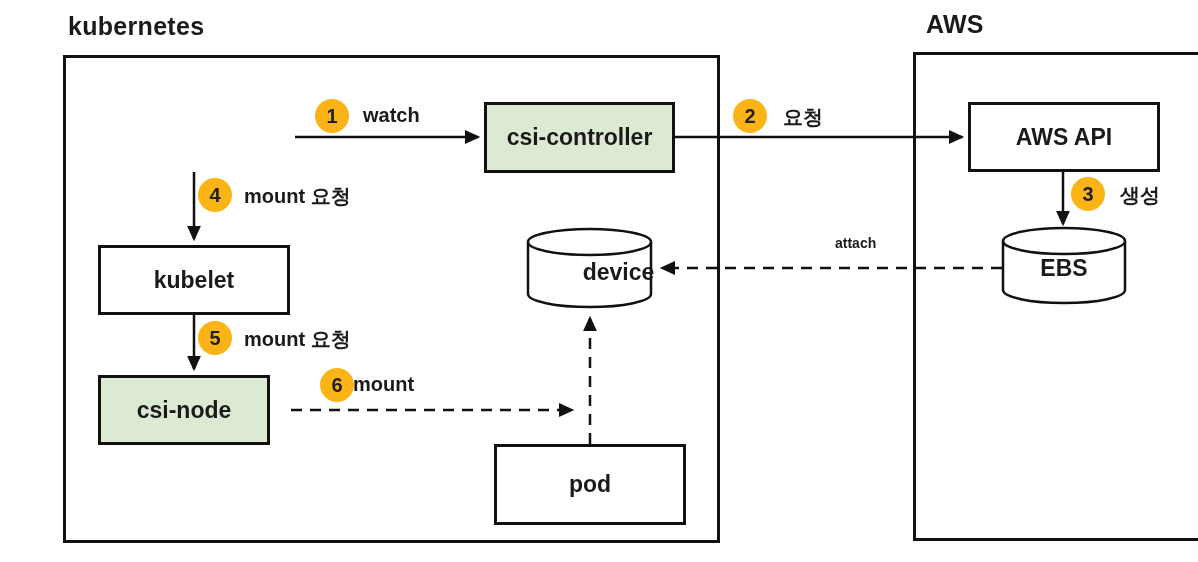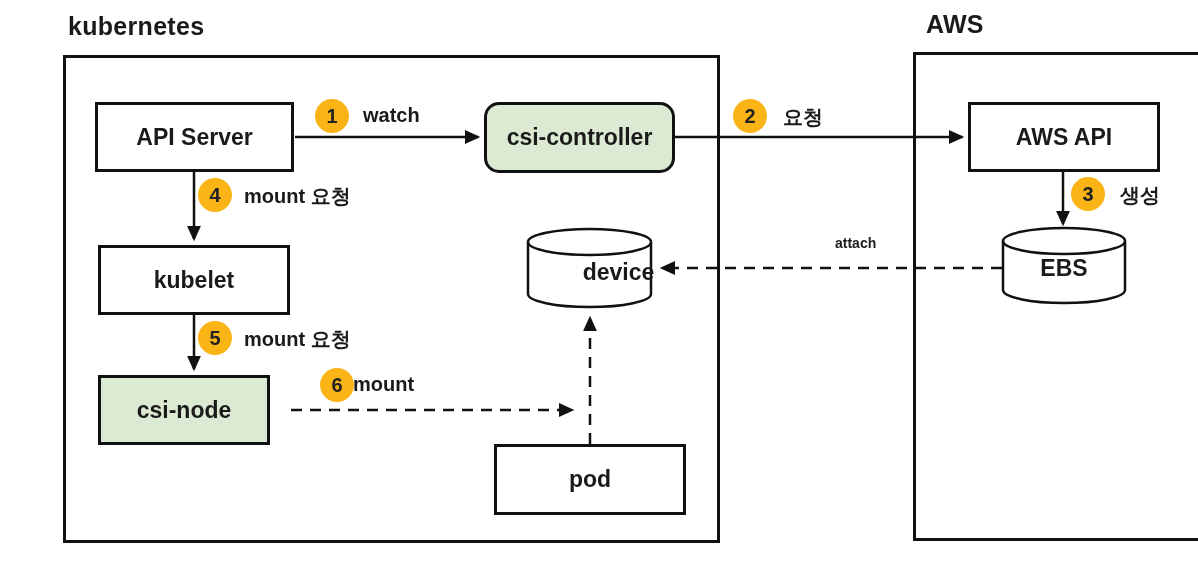--- a/index.html
+++ b/index.html
@@ -82,37 +82,34 @@
       <path d="M490,242 L490,294 A61.5,13 0 0 0 613,294 L613,242" fill="#fff" stroke="#111" stroke-width="2.5"></path>
       <ellipse cx="551.5" cy="242" rx="61.5" ry="13" fill="#fff" stroke="#111" stroke-width="2.5"></ellipse>
     </g>
 
     <g>
       <path d="M965,241 L965,290 A61,13 0 0 0 1087,290 L1087,241" fill="#fff" stroke="#111" stroke-width="2.5"></path>
       <ellipse cx="1026" cy="241" rx="61" ry="13" fill="#fff" stroke="#111" stroke-width="2.5"></ellipse>
     </g>
   </svg>
 
-  <div class="node" style="left:57px; top:102px; width:199px; height:70px;">
-    <span>API Server</span>
-  </div>
 
-  <div class="node highlight" style="left:446px; top:102px; width:191px; height:71px;border-radius:15px;">
+  <div class="node highlight" style="left:446px; top:102px; width:191px; height:71px;">
     <span>csi-controller</span>
   </div>
 
   <div class="node" style="left:60px; top:245px; width:192px; height:70px;">
     <span>kubelet</span>
   </div>
 
   <div class="node highlight" style="left:60px; top:375px; width:172px; height:70px;">
     <span>csi-node</span>
   </div>
 
-  <div class="node" style="left:456px; top:444px; width:192px; height:71px;">
+  <div class="node" style="left:456px; top:444px; width:192px; height:81px;">
     <span>pod</span>
   </div>
 
   <div class="node" style="left:930px; top:102px; width:192px; height:70px;">
     <span>AWS API</span>
   </div>
 
   <div class="cyl-label" style="left:519px; top:259px; width:123px;">device</div>
   <div class="cyl-label" style="left:965px; top:255px; width:122px;">EBS</div>
 

